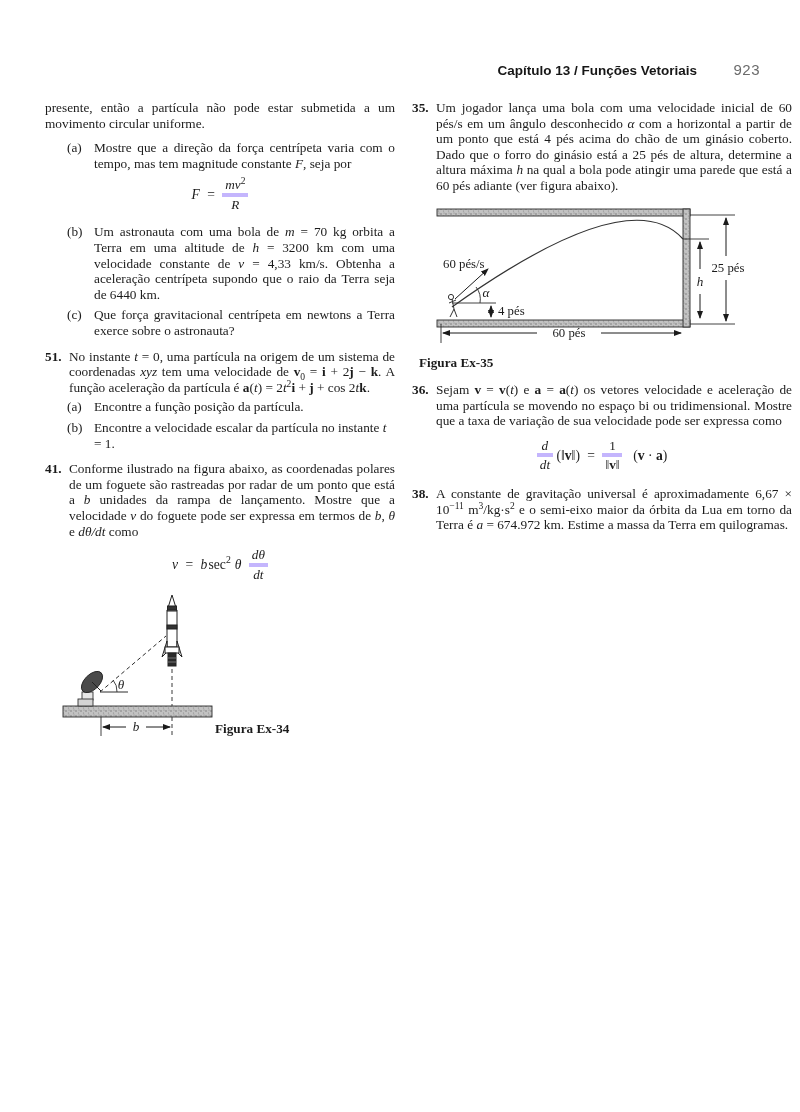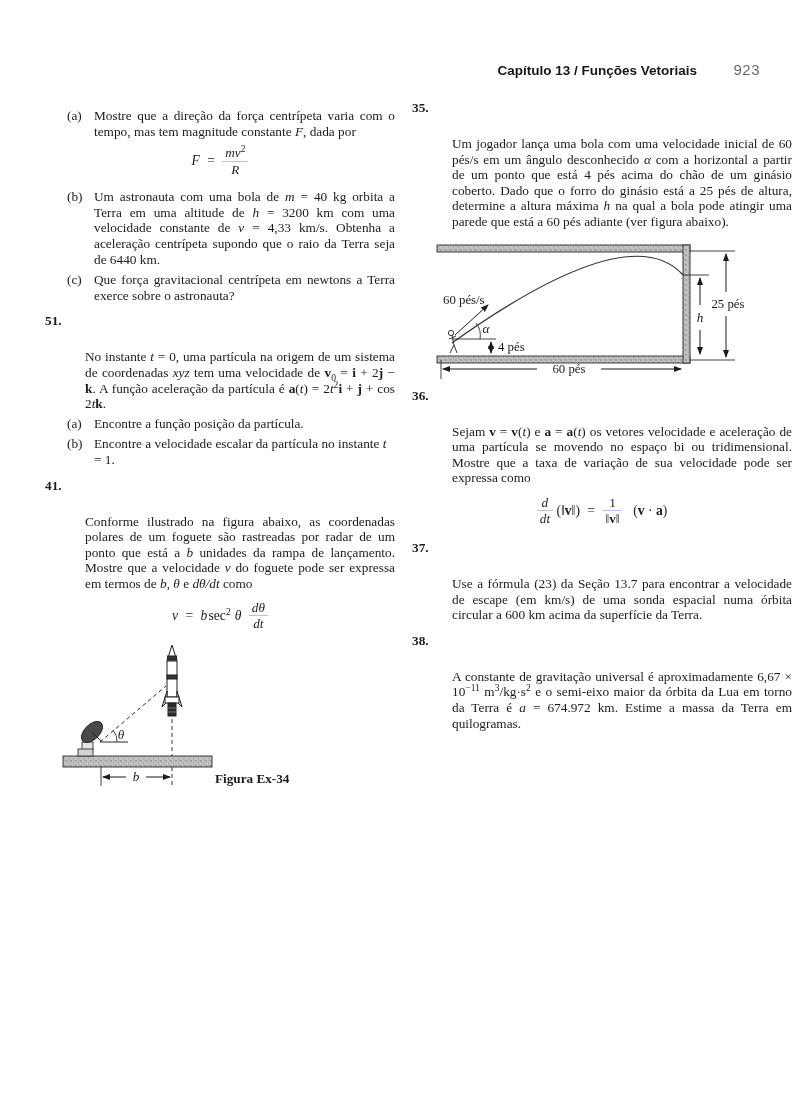--- a/index.html
+++ b/index.html
@@ -8,34 +8,34 @@
   
   .hdr{position:absolute;top:61px;left:0;right:40px;text-align:right;
        font-family:"Liberation Sans",sans-serif;white-space:nowrap;}
   .hdr .t{font-weight:bold;font-size:13.5px;color:#161616;}
   .hdr .pg{display:inline-block;margin-left:32px;font-size:15px;color:#6b6b6b;letter-spacing:.5px;}
   
   .col{position:absolute;top:100px;font-size:13.3px;line-height:15.6px;text-align:justify;}
   .col-l{left:45px;width:350px;}
   .col-r{left:412px;width:380px;}
   .para{margin:0 0 9px 0;}
-  .hang{display:flex;margin:0 0 10px 0;gap:16px;}
+  .hang{display:flex;margin:0 0 10px 0;}
   .hang .num{flex:0 0 24px;font-weight:bold;}
-  .hang .body{flex:1;margin-top:36px;}
+  .hang .body{flex:1;}
   .subitem{display:flex;margin:4px 0 5px 22px;text-align:left;}
   .subitem .slabel{flex:0 0 27px;}
   .i{font-style:italic;}
   .b{font-weight:bold;}
   .sup{vertical-align:super;font-size:.72em;line-height:0;}
   .sb{vertical-align:sub;font-size:.72em;line-height:0;}
   
   .formula{text-align:center;margin:7px 0 11px 0;font-size:13.6px;line-height:1;}
   .frac{display:inline-flex;flex-direction:column;vertical-align:middle;
         text-align:center;line-height:1.18;font-size:.97em;position:relative;top:-1px;}
-  .frac .fn{border-bottom:1px solid #c4b5fd;padding:0 3px;}
+  .frac .fn{border-bottom:4px solid #c4b5fd;padding:0 3px;}
   .frac .fd{padding:0 3px;}
   .fsp{display:inline-block;width:4px;}
   
   .figblock{position:relative;}
   .figcap{font-weight:bold;font-size:13.2px;margin:3px 0 12px 7px;text-align:left;}
   svg text{font-family:"Liberation Serif",serif;fill:#1b1b1b;}
   svg .lab{font-size:12.8px;}
   svg .math{font-size:13.2px;font-style:italic;}
   svg .cap{font-size:13.2px;font-weight:bold;}
   
@@ -47,38 +47,39 @@
 
 <div class="page">
 
   <div class="hdr">
     <span class="t">Capítulo 13  /  Funções Vetoriais</span>
     <span class="pg">923</span>
   </div>
 
   <div class="col col-l">
 
+    <div class="para"><span>presente, então a partícula não pode estar submetida a um movimento circular uniforme.</span></div>
 
     <div class="subitem" style="margin-top:8px">
       <span class="slabel">(a)</span>
-      <span class="stext" style="text-align:justify"><span>Mostre que a direção da força centrípeta varia com o tempo, mas tem magnitude constante </span><span class="i">F</span><span>, dada por</span></span>
+      <span class="stext" style="text-align:justify"><span>Mostre que a direção da força centrípeta varia com o tempo, mas tem magnitude constante </span><span class="i">F</span><span>, seja por</span></span>
     </div>
 
     <div class="formula">
       <span class="i">F</span><span class="fsp"></span>
       <span>=</span><span class="fsp"></span>
       <span class="frac">
         <span class="fn"><span class="i">mv</span><span class="sup">2</span></span>
         <span class="fd"><span class="i">R</span></span>
       </span>
     </div>
 
     <div class="subitem">
       <span class="slabel">(b)</span>
-      <span class="stext" style="text-align:justify"><span>Um astronauta com uma bola de </span><span class="i">m</span><span> = 40 kg orbita a Terra em uma altitude de </span><span class="i">h</span><span> = 3200 km com uma velocidade constante de </span><span class="i">v</span><span> = 4,33 km/s. Obtenha a aceleração centrípeta supondo que o raio da Terra seja de 6440 km.</span></span>
+      <span class="stext" style="text-align:justify"><span>Um astronauta com uma bola de </span><span class="i">m</span><span> = 70 kg orbita a Terra em uma altitude de </span><span class="i">h</span><span> = 3200 km com uma velocidade constante de </span><span class="i">v</span><span> = 4,33 km/s. Obtenha a aceleração centrípeta supondo que o raio da Terra seja de 6440 km.</span></span>
     </div>
 
     <div class="subitem" style="margin-bottom:10px">
       <span class="slabel">(c)</span>
       <span class="stext" style="text-align:justify"><span>Que força gravitacional centrípeta em newtons a Terra exerce sobre o astronauta?</span></span>
     </div>
 
     <div class="hang" style="margin-bottom:2px">
       <span class="num">51.</span>
       <span class="body"><span>No instante </span><span class="i">t</span><span> = 0, uma partícula na origem de um sistema de coordenadas </span><span class="i">xyz</span><span> tem uma velocidade de </span><span class="b">v</span><span class="sb">0</span><span> = </span><span class="b">i</span><span> + 2</span><span class="b">j</span><span> − </span><span class="b">k</span><span>. A função aceleração da partícula é </span><span class="b">a</span><span>(</span><span class="i">t</span><span>) = 2</span><span class="i">t</span><span class="sup">2</span><span class="b">i</span><span> + </span><span class="b">j</span><span> + cos 2</span><span class="i">t</span><span class="b">k</span><span>.</span></span>
@@ -216,20 +217,21 @@
         <line x1="275" y1="92" x2="275" y2="116" stroke="#1b1b1b" stroke-width="1" marker-end="url(#ar2)"></line>
         <text x="275" y="84" class="math" text-anchor="middle">h</text>
 
         <line x1="265" y1="13" x2="310" y2="13" stroke="#2c2c2c" stroke-width="0.9"></line>
         <line x1="265" y1="122" x2="310" y2="122" stroke="#2c2c2c" stroke-width="0.9"></line>
         <line x1="301" y1="16" x2="301" y2="54" stroke="#1b1b1b" stroke-width="1" marker-start="url(#ar2)"></line>
         <line x1="301" y1="78" x2="301" y2="119" stroke="#1b1b1b" stroke-width="1" marker-end="url(#ar2)"></line>
         <text x="303" y="70" class="lab" text-anchor="middle">25 pés</text>
       </svg>
     </div>
+    <div class="figcap">Figura Ex-35</div>
 
     <div class="hang" style="margin-bottom:0">
       <span class="num">36.</span>
       <span class="body"><span>Sejam </span><span class="b">v</span><span> = </span><span class="b">v</span><span>(</span><span class="i">t</span><span>) e </span><span class="b">a</span><span> = </span><span class="b">a</span><span>(</span><span class="i">t</span><span>) os vetores velocidade e aceleração de uma partícula se movendo no espaço bi ou tridimensional. Mostre que a taxa de variação de sua velocidade pode ser expressa como</span></span>
     </div>
 
     <div class="formula" style="margin:10px 0 12px 0">
       <span class="frac">
         <span class="fn"><span class="i">d</span></span>
         <span class="fd"><span class="i">dt</span></span>
@@ -237,24 +239,20 @@
       <span>(‖</span><span class="b">v</span><span>‖)</span>
       <span class="fsp"></span><span>=</span><span class="fsp"></span>
       <span class="frac">
         <span class="fn"><span>1</span></span>
         <span class="fd"><span>‖</span><span class="b">v</span><span>‖</span></span>
       </span>
       <span class="fsp"></span>
       <span>(</span><span class="b">v</span><span> · </span><span class="b">a</span><span>)</span>
     </div>
 
-    <div class="hang">
-      <span class="num">37.</span>
-      <span class="body"><span>Use a fórmula (23) da Seção 13.7 para encontrar a velocidade de escape (em km/s) de uma sonda espacial numa órbita circular a 600 km acima da superfície da Terra.</span></span>
-    </div>
 
     <div class="hang">
       <span class="num">38.</span>
       <span class="body"><span>A constante de gravitação universal é aproximadamente 6,67 × 10</span><span class="sup">−11</span><span> m</span><span class="sup">3</span><span>/kg·s</span><span class="sup">2</span><span> e o semi-eixo maior da órbita da Lua em torno da Terra é </span><span class="i">a</span><span> = 674.972 km. Estime a massa da Terra em quilogramas.</span></span>
     </div>
   </div>
 
   <div class="foot">Obras protegidas por direitos de autor</div>
 </div>
 

